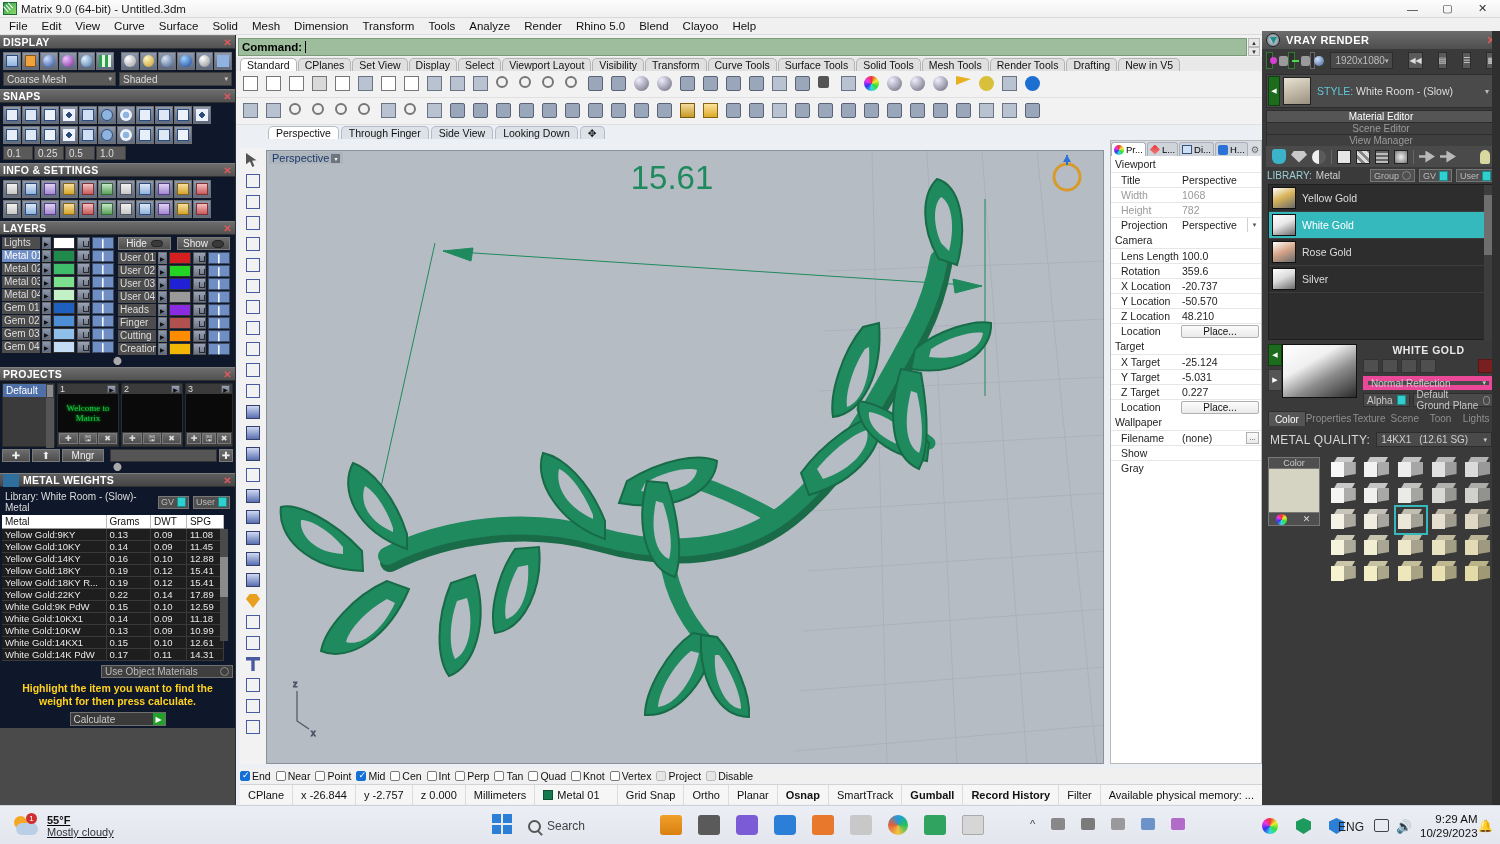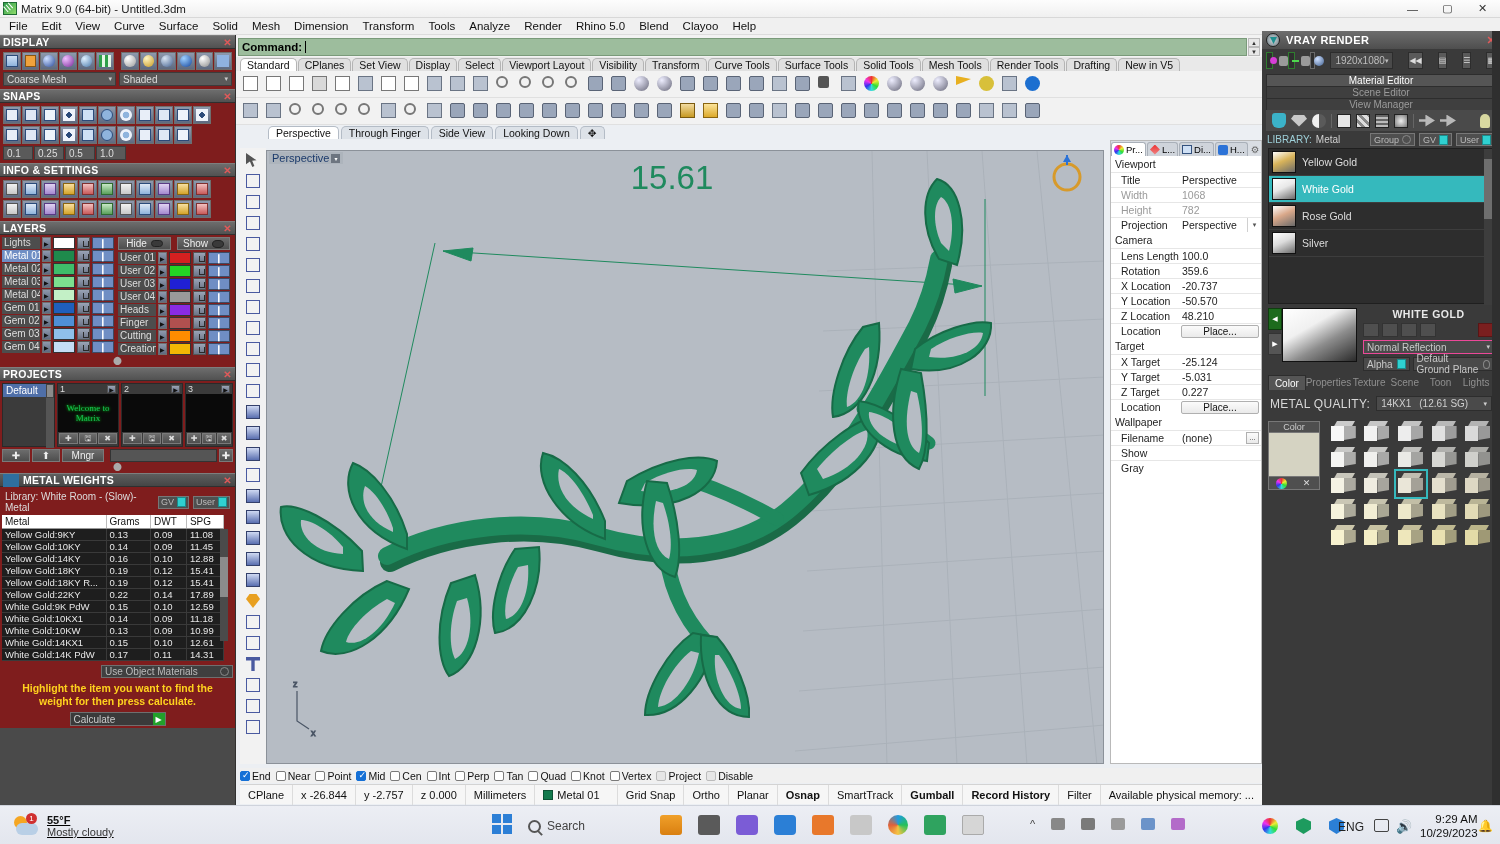--- a/index.html
+++ b/index.html
@@ -52,21 +52,21 @@
     border-right: 1px solid #303030;
     overflow: hidden;
   }
   .panel-hdr {
     height: 14px; background: linear-gradient(#6d6d6d,#515151);
     border-top: 1px solid #7e7e7e; border-bottom: 1px solid #2f2f2f;
     display: flex; align-items: center; padding: 0 3px;
     color: #fff; font-weight: bold; font-size: 10.5px; letter-spacing: .3px;
   }
   .panel-hdr .x { margin-left: auto; color: #e05a5a; font-weight: bold; font-size: 10px; }
-  .panel-body { background: #7f1d1d; padding: 2px; }
+  .panel-body { background: #0f172a; padding: 2px; }
 
   .icon-row { display: flex; gap: 1px; padding: 1px 1px; }
   .ibtn {
     width: 18px; height: 18px; border: 1px solid #6f6f6f;
     background: linear-gradient(#8e99ad,#5e6a80);
     position: relative; overflow: hidden;
   }
   .ibtn i {
     position:absolute; left:2px; top:2px; right:2px; bottom:2px;
     display:block;
@@ -289,21 +289,21 @@
   .mp-btn { width:14px;height:22px; background:#1d6b1d; border:1px solid #0f3d0f; color:#fff;
      font-size:7px; display:flex;align-items:center;justify-content:center;}
   .mp-btn.gray { background:#555; border-color:#333; }
   .mp-img { width:75px; height:54px; border:1px solid #111;
      background: linear-gradient(150deg,#ffffff 0%, #f0f0f0 35%, #8d8d8d 62%, #2b2b2b 100%); position:relative;}
   .mp-right { flex:1; padding-left:6px; }
   .mp-title { text-align:center; color:#e9e9e9; font-size:10.5px; font-weight:bold; letter-spacing:.5px; }
   .mp-icons { display:flex; gap:3px; margin-top:3px; align-items:center;}
   .mp-i { width:16px;height:14px; background:#4f4f4f; border:1px solid #333; }
   .mp-i.red { background:#7a1f1f; border-color:#5a1515; margin-left:auto;}
-  .mp-sel { height:14px; background:#4a4a4a; border:1px solid #ec4899; color:#c9c9c9; font-size:10px;
+  .mp-sel { height:14px; background:#4a4a4a; border:5px solid #ec4899; color:#c9c9c9; font-size:10px;
      display:flex; align-items:center; padding:0 3px; margin-top:3px;}
   .mp-sel .ar { margin-left:auto; font-size:7px; }
   .mp-alpha { display:flex; gap:3px; margin-top:3px; }
   .mp-alpha .a1 { background:#4a4a4a; border:1px solid #2d2d2d; color:#c9c9c9; font-size:10px;
      display:flex; align-items:center; padding:0 3px; gap:4px; height:14px;}
   .mp-alpha .a1 b { width:9px;height:10px; background:#2fd0d0; border:1px solid #1a8c8c;}
   .mp-alpha .a2 { flex:1; background:#4a4a4a; border:1px solid #2d2d2d; color:#c9c9c9; font-size:10px;
      display:flex; align-items:center; padding:0 3px; height:14px;}
   .mp-alpha .a2 .o { margin-left:auto; width:9px;height:9px;border:1px solid #888;border-radius:50%;}
   .ctabs { display:flex; margin:4px 6px 0 6px; }
@@ -1592,20 +1592,29 @@
       <div class="resbox">
         <span>1920x1080</span>
         <span class="ar">▾</span>
       </div>
       <div class="minib">◀◀</div>
       <div class="minib">▤</div>
       <div class="minib">☰</div>
       <div class="minib">▦</div>
     </div>
 
+    <div class="stylebar">
+      <div class="style-l">◀</div>
+      <div class="style-th"></div>
+      <div class="style-tx">
+        <i>STYLE:</i>
+        <span>White Room - (Slow)</span>
+      </div>
+      <div class="style-ar">▾</div>
+    </div>
 
     <div class="vtabs2" id="vray-tabs">
         <div class="v2 act">Material Editor</div>
         <div class="v2">Scene Editor</div>
         <div class="v2">View Manager</div>
       </div>
 
     <div class="micro-row">
       <span style="width:14px;height:15px;background:#3bb3c9;border-radius:3px 3px 6px 6px;"></span>
       <span style="width:16px;height:12px;background:#c9c9c9;clip-path:polygon(0 35%,20% 0,80% 0,100% 35%,50% 100%);"></span>

